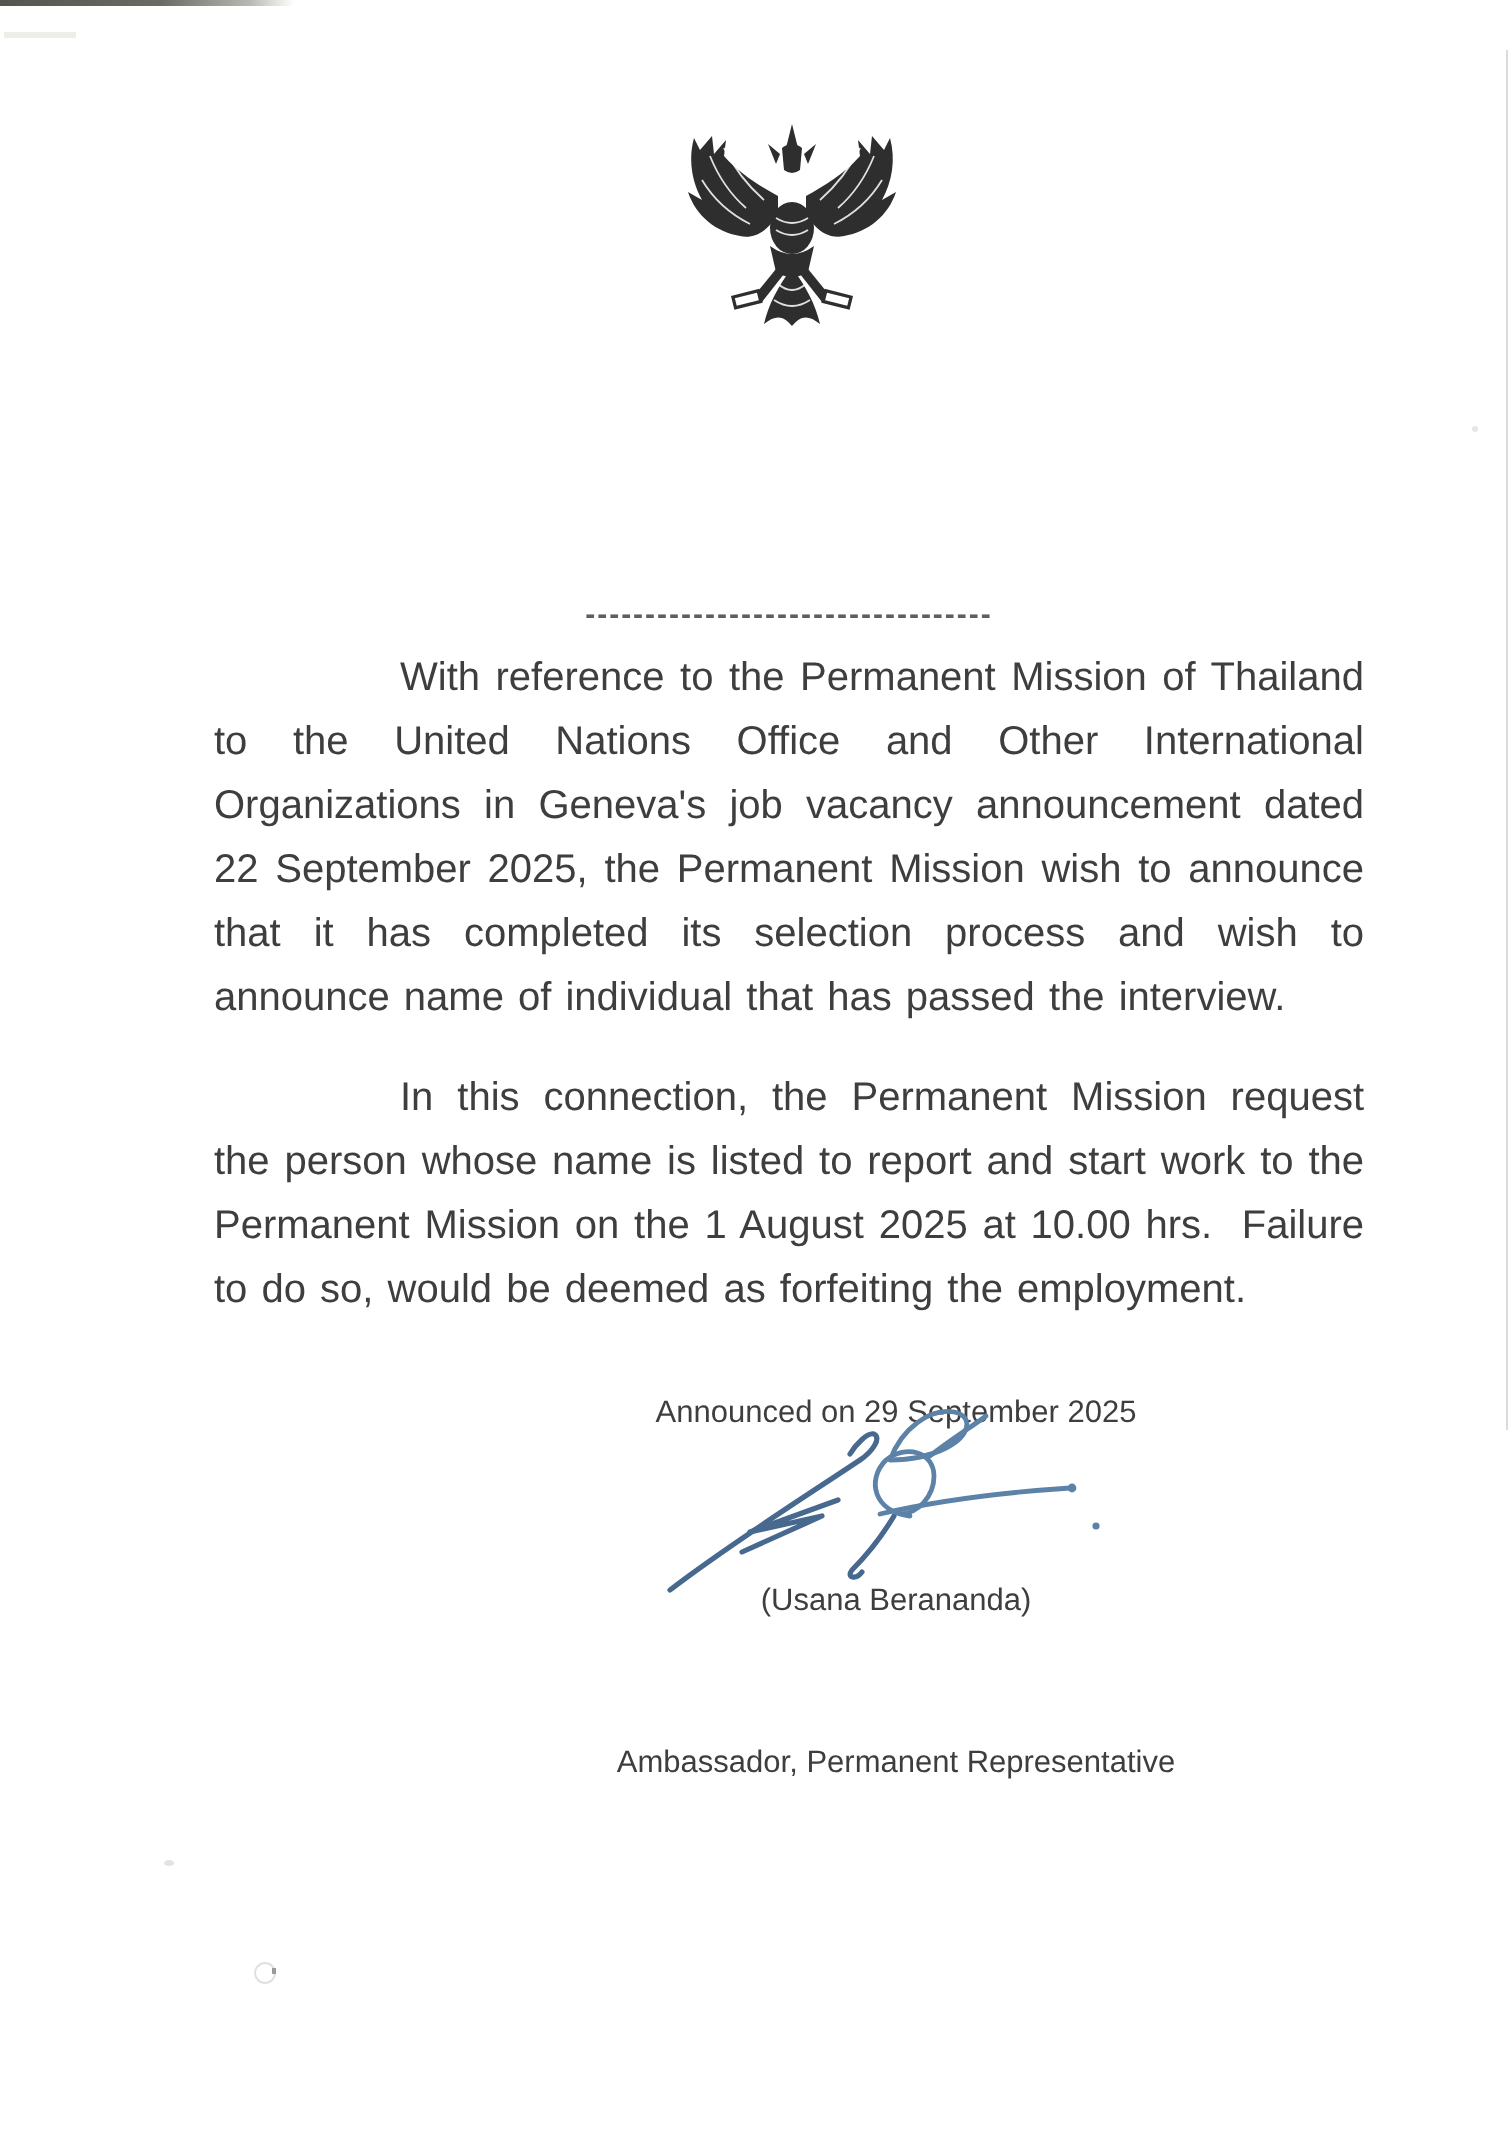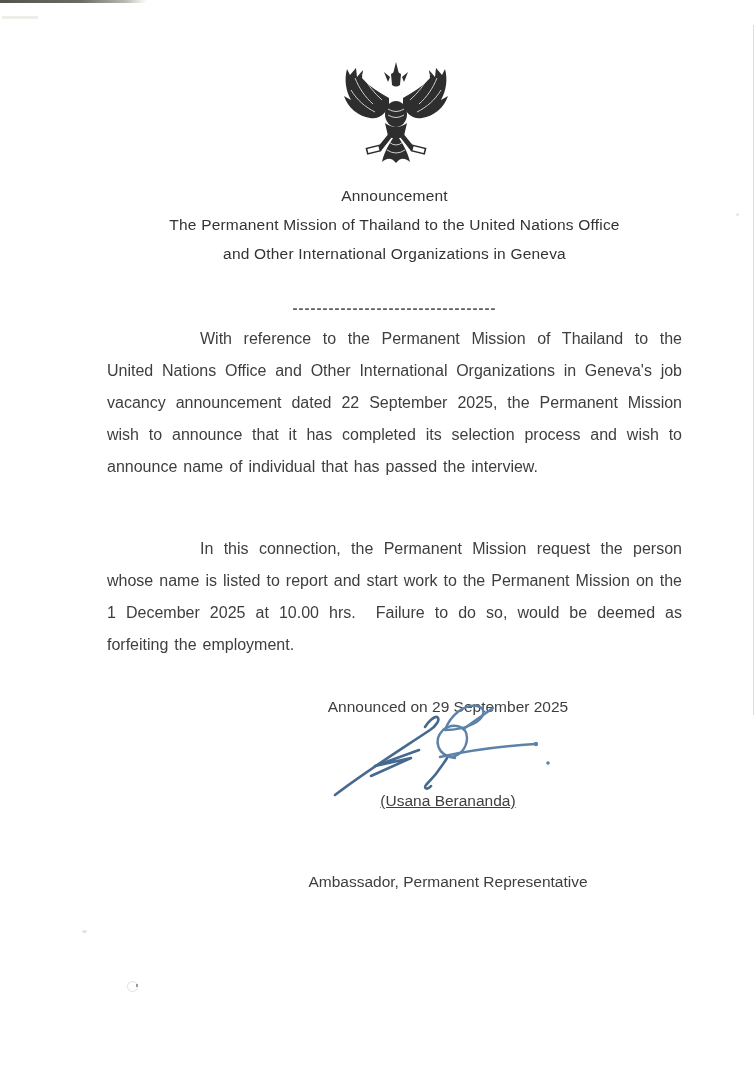--- a/index.html
+++ b/index.html
@@ -23,42 +23,42 @@
   .separator{
     left:107px;top:299px;width:575px;
     text-align:center;
     font-size:15px;
     color:#5f5f5f;
     letter-spacing:1px;
     font-weight:bold;
   }
   .body-par{
     left:107px;width:575px;
-    font-size:16px;line-height:32px;
+    font-size:20px;line-height:32px;
     text-align:justify;
     text-indent:93px;
     word-spacing:1.5px;
     white-space:pre-wrap;
     color:#3e3e3e;
   }
   .p1{top:323px;}
   .p2{top:533px;}
   .list-item{
     left:200px;top:486px;width:482px;
     font-size:15.5px;line-height:32px;
     color:#3e3e3e;
   }
   .sign-block{
     left:148px;width:600px;
     text-align:center;
     font-size:15.5px;
     color:#3e3e3e;
   }
   .announced{top:698px;}
-  .signer-name{top:792px;text-decoration:underline;}
+  .signer-name{top:792px;}
   .signer-title{top:825px;margin-top:48px;}
   
   .artifact-topline{
     left:0;top:0;width:147px;height:3px;
     background:linear-gradient(90deg,#55554e 0%,#6b6b64 55%,#b9b9b2 85%,rgba(255,255,255,0) 100%);
   }
   .artifact-topsmudge{left:2px;top:16px;width:36px;height:3px;background:#ededea;}
   .artifact-rightline{left:753px;top:25px;width:1px;height:690px;background:#dcdcdc;}
   .artifact-speck1{left:82px;top:930px;width:5px;height:3px;background:#e3e3e1;border-radius:50%;}
   .artifact-ring{
@@ -110,32 +110,27 @@
       <path d="M106,16 C102,26 96,35 88,42"></path>
       <path d="M99,12 C94,22 87,31 79,38"></path>
       <path d="M110,28 C104,38 96,45 86,50"></path>
       <path d="M57,47 Q65,52 73,47"></path>
       <path d="M57,53 Q65,58 73,53"></path>
       <path d="M58,80 Q65,86 72,80"></path>
       <path d="M56,88 Q65,94 74,88"></path>
     </g>
   </svg>
 
-  <div class="abs title-block">
-    <div>Announcement</div>
-    <div>The Permanent Mission of Thailand to the United Nations Office</div>
-    <div>and Other International Organizations in Geneva</div>
-  </div>
 
   <div class="abs separator">----------------------------------</div>
 
   <div class="abs body-par p1">With reference to the Permanent Mission of Thailand to the United Nations Office and Other International Organizations in Geneva's job vacancy announcement dated 22 September 2025, the Permanent Mission wish to announce that it has completed its selection process and wish to announce name of individual that has passed the interview.</div>
 
 
-  <div class="abs body-par p2">In this connection, the Permanent Mission request the person whose name is listed to report and start work to the Permanent Mission on the 1 December 2025 at 10.00 hrs.  Failure to do so, would be deemed as forfeiting the employment.</div>
+  <div class="abs body-par p2">In this connection, the Permanent Mission request the person whose name is listed to report and start work to the Permanent Mission on the 1 August 2025 at 10.00 hrs.  Failure to do so, would be deemed as forfeiting the employment.</div>
 
   <div class="abs sign-block announced">Announced on 29 September 2025</div>
 
   <svg class="abs" style="left:295px;top:700px;width:285px;height:100px;" viewBox="0 0 285 100" aria-hidden="true">
     <g fill="none" stroke-linecap="round" stroke-linejoin="round" stroke-width="2.6" stroke="#47698f">
       <path d="M40,95 C70,72 105,50 135,30 C141,26 146,19 142,17 C139,16 133,22 130,27"></path>
       <path d="M124,50 L80,66 L116,58 L76,76"></path>
       <path d="M152,58 C146,68 138,78 131,85 C128,89 133,90 136,86"></path>
     </g>
     <g fill="none" stroke-linecap="round" stroke-linejoin="round" stroke-width="2.4" stroke="#5d82a8">

